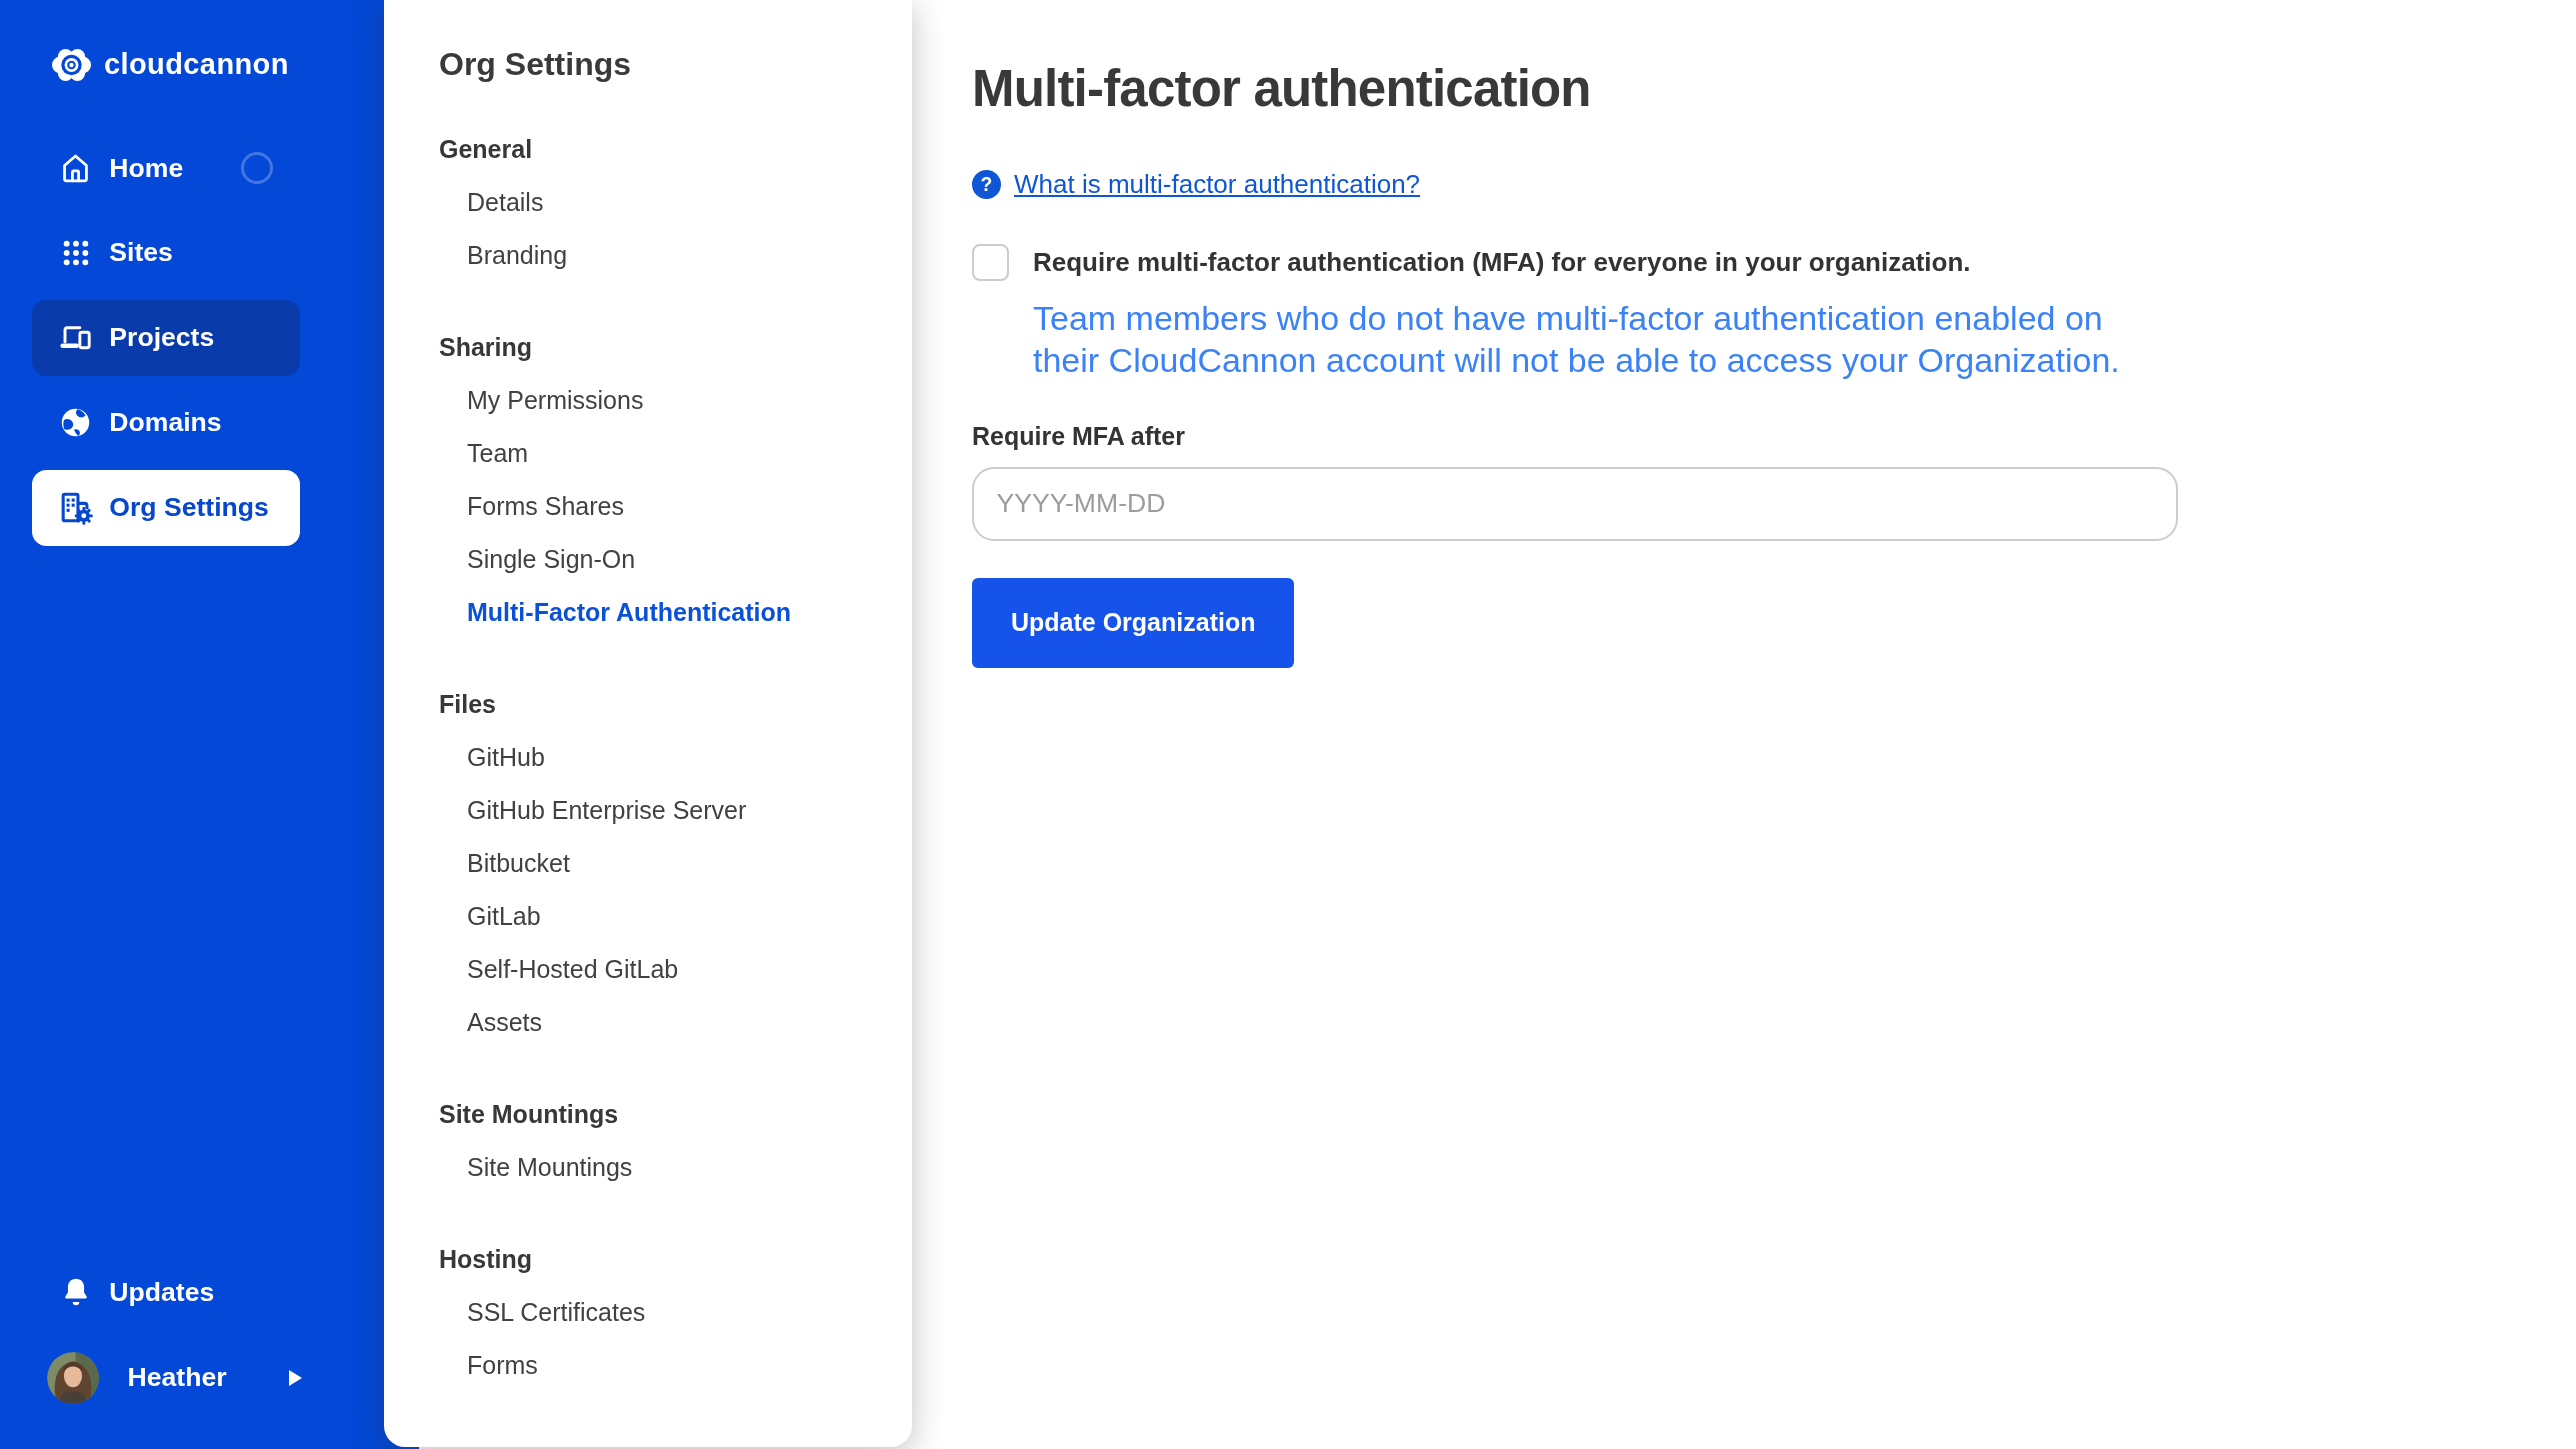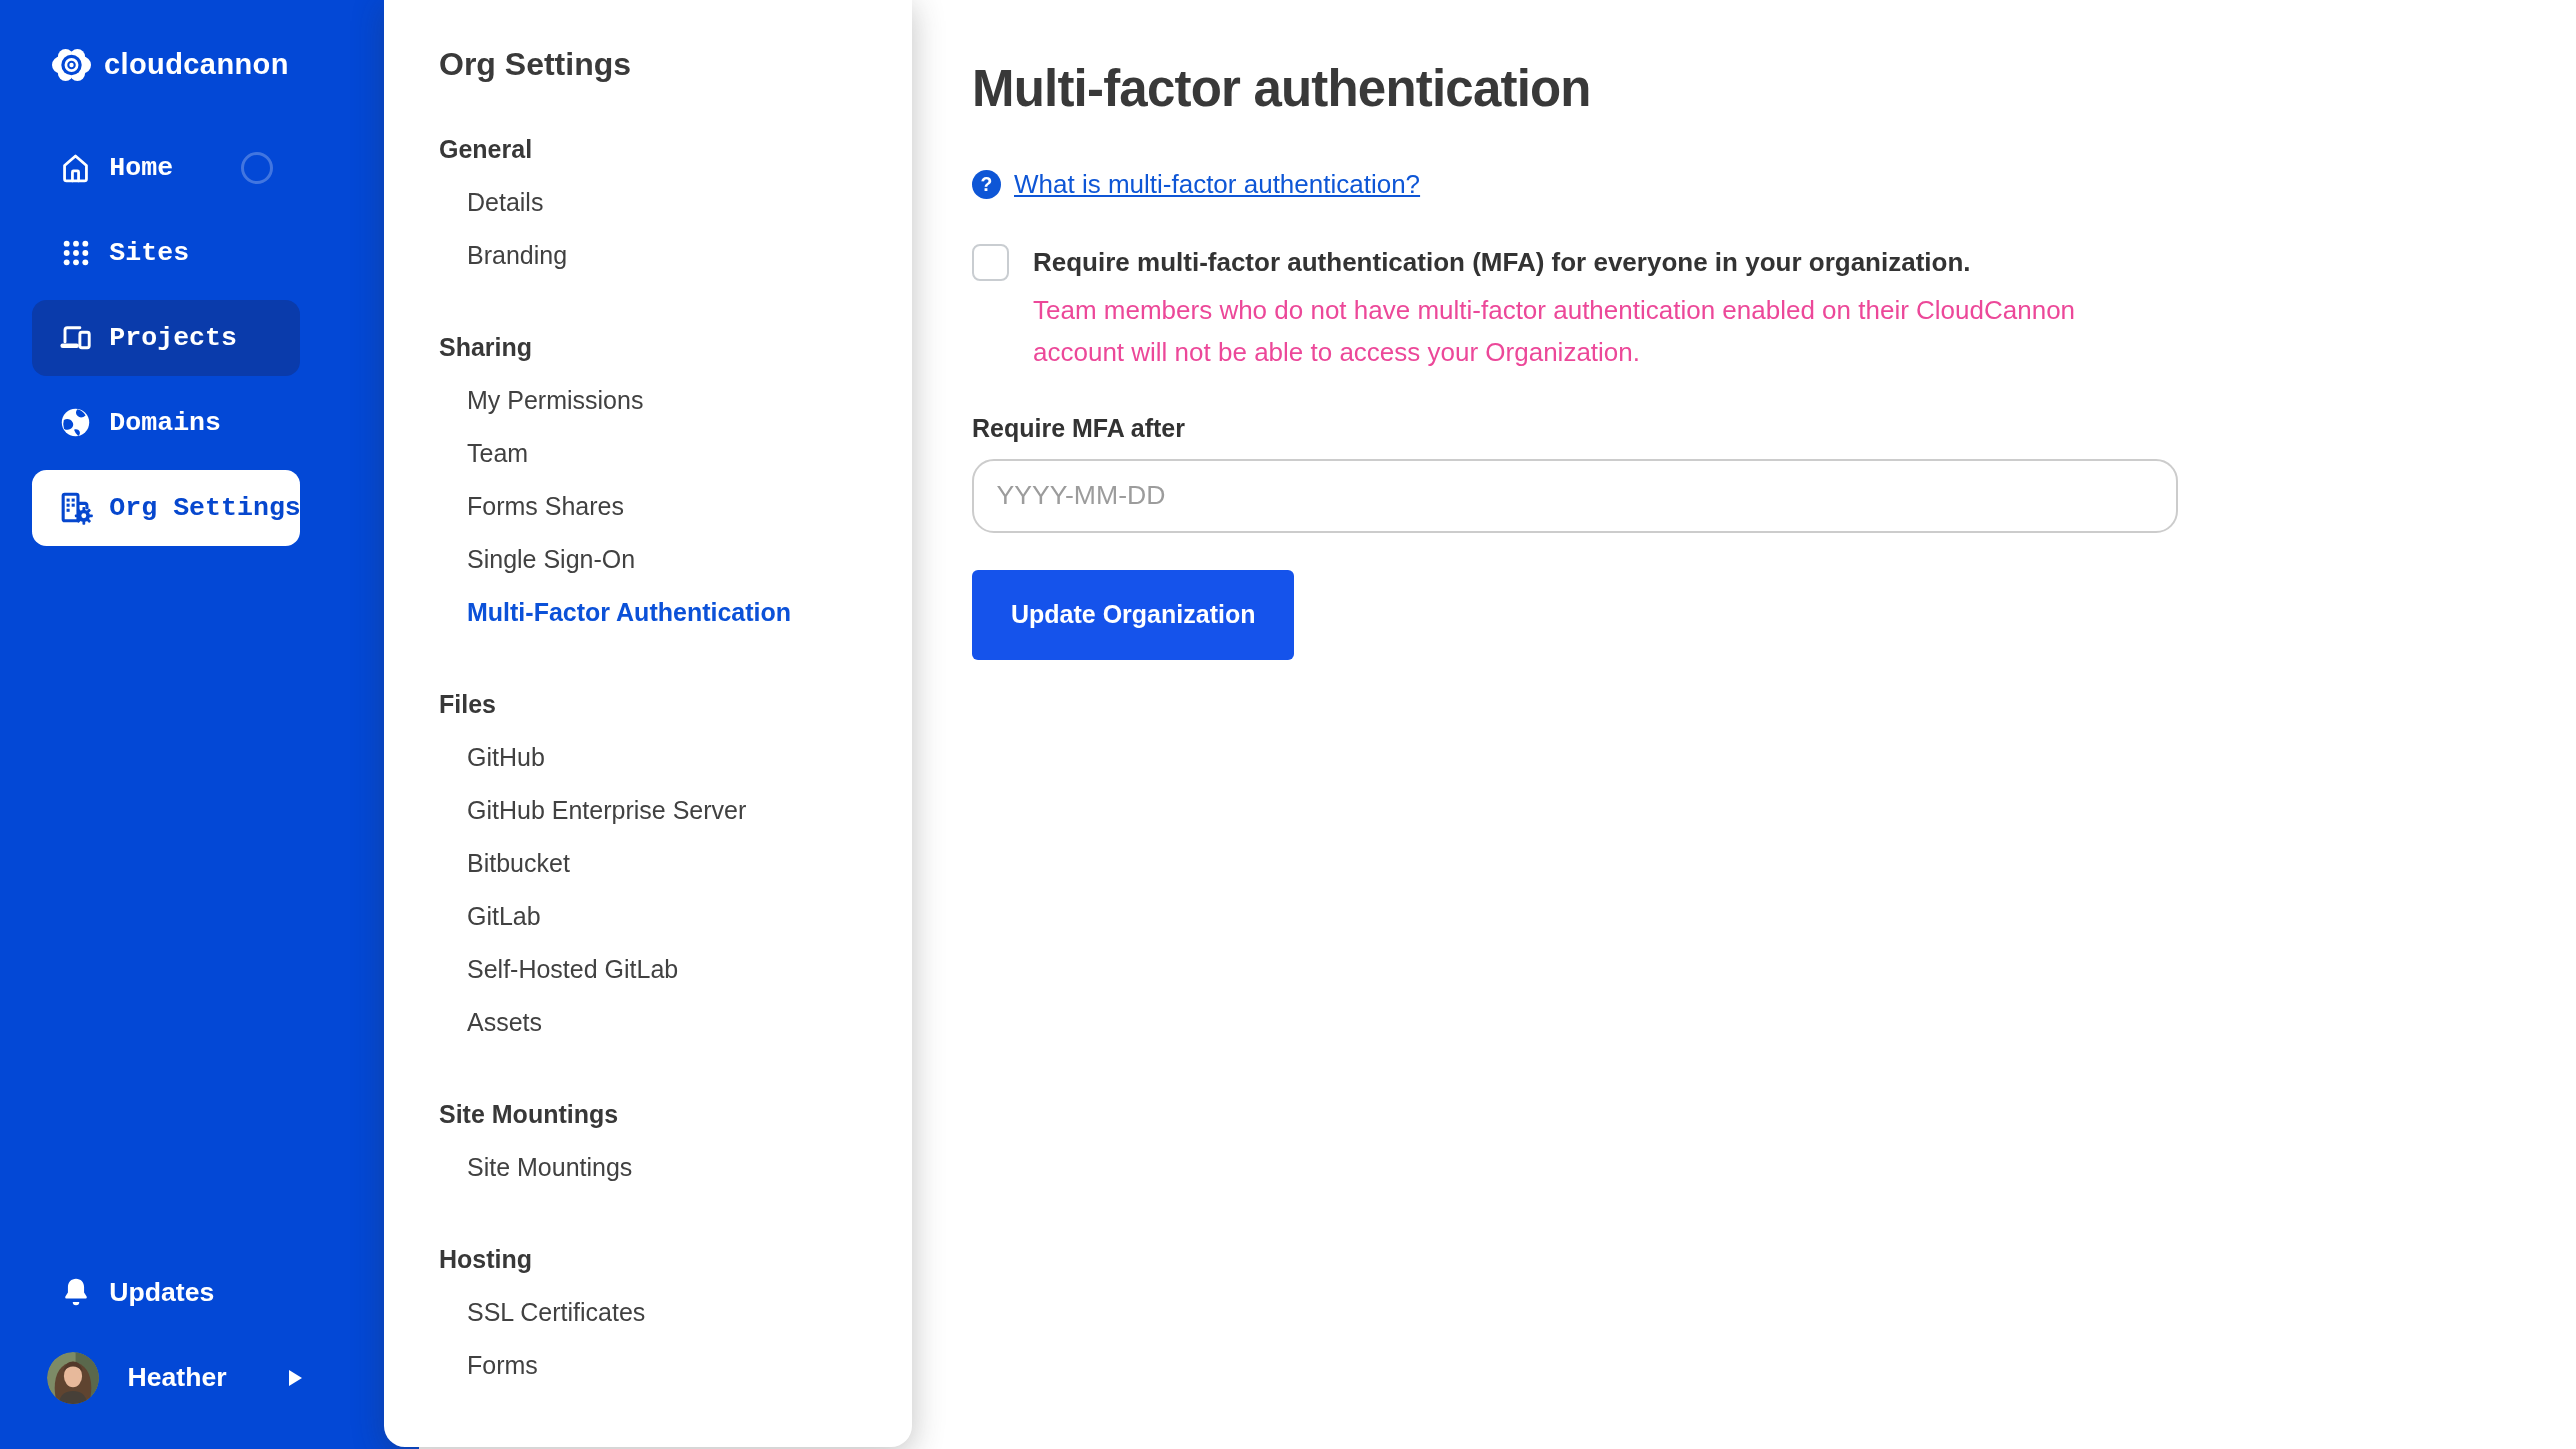--- a/index.html
+++ b/index.html
@@ -25,21 +25,21 @@
     background:var(--blue);z-index:1;
   }
   .logo-row{
     display:flex;align-items:center;gap:13px;
     padding:45px 0 0 52px;height:84px;
   }
   .logo-mark{width:39px;height:34px;flex:0 0 auto;}
   .logo-text{
     color:#fff;font-size:29px;font-weight:700;letter-spacing:0.4px;
   }
-  .snav{margin-top:46px;width:332px;font-family:Liberation Mono, monospace;}
+  .snav{margin-top:46px;width:332px;}
   .srow{
     height:76px;margin:0 32px 8.9px 32px;border-radius:14.5px;
     display:flex;align-items:center;padding-left:21px;cursor:pointer;
   }
   .srow .ic{width:45px;display:flex;justify-content:center;align-items:center;flex:0 0 auto;}
   .srow .lbl{margin-left:11.3px;font-size:26.6px;font-weight:600;color:#fff;white-space:nowrap;}
   .srow.dark{background:var(--blue-dark);}
   .srow.light{background:#fff;}
   .srow.light .lbl{color:#0647CE;}
   .ring{
@@ -90,21 +90,21 @@
   }
   .help-link{font-size:26px;color:var(--blue-link);text-decoration:underline;}
   .mfa-row{display:flex;margin-top:42px;align-items:flex-start;}
   .mfa-checkbox{
     appearance:none;-webkit-appearance:none;outline:none;
     width:37px;height:37px;margin:1.6px 0 0 0;flex:0 0 auto;
     border:2.4px solid #C9CDD1;border-radius:8px;background:#fff;cursor:pointer;
   }
   .mfa-text{margin-left:24px;width:1111px;}
   .mfa-label{font-size:26px;font-weight:700;color:#333;line-height:40px;}
-  .mfa-desc{font-size:26px;color:#ec4899;line-height:42px;margin-top:7px;}
+  .mfa-desc{font-size:34px;color:#3b82f6;line-height:42px;margin-top:15px;}
   .field-label{margin-top:39px;font-size:25px;font-weight:700;color:#333;height:32px;line-height:32px;}
   .date-input{
     display:block;margin-top:14.5px;width:1206px;height:74px;
     border:2.4px solid #CCCCCC;border-radius:22px;padding:0 22.5px;
     font-size:26.6px;color:#333;font-family:"Liberation Sans",sans-serif;background:#fff;outline:none;
   }
   .date-input::placeholder{color:#9C9C9C;}
   .submit-btn{
     margin-top:37px;height:90px;padding:0 39px;border:none;border-radius:6px;
     background:var(--blue-btn);color:#fff;font-size:25px;font-weight:700;

